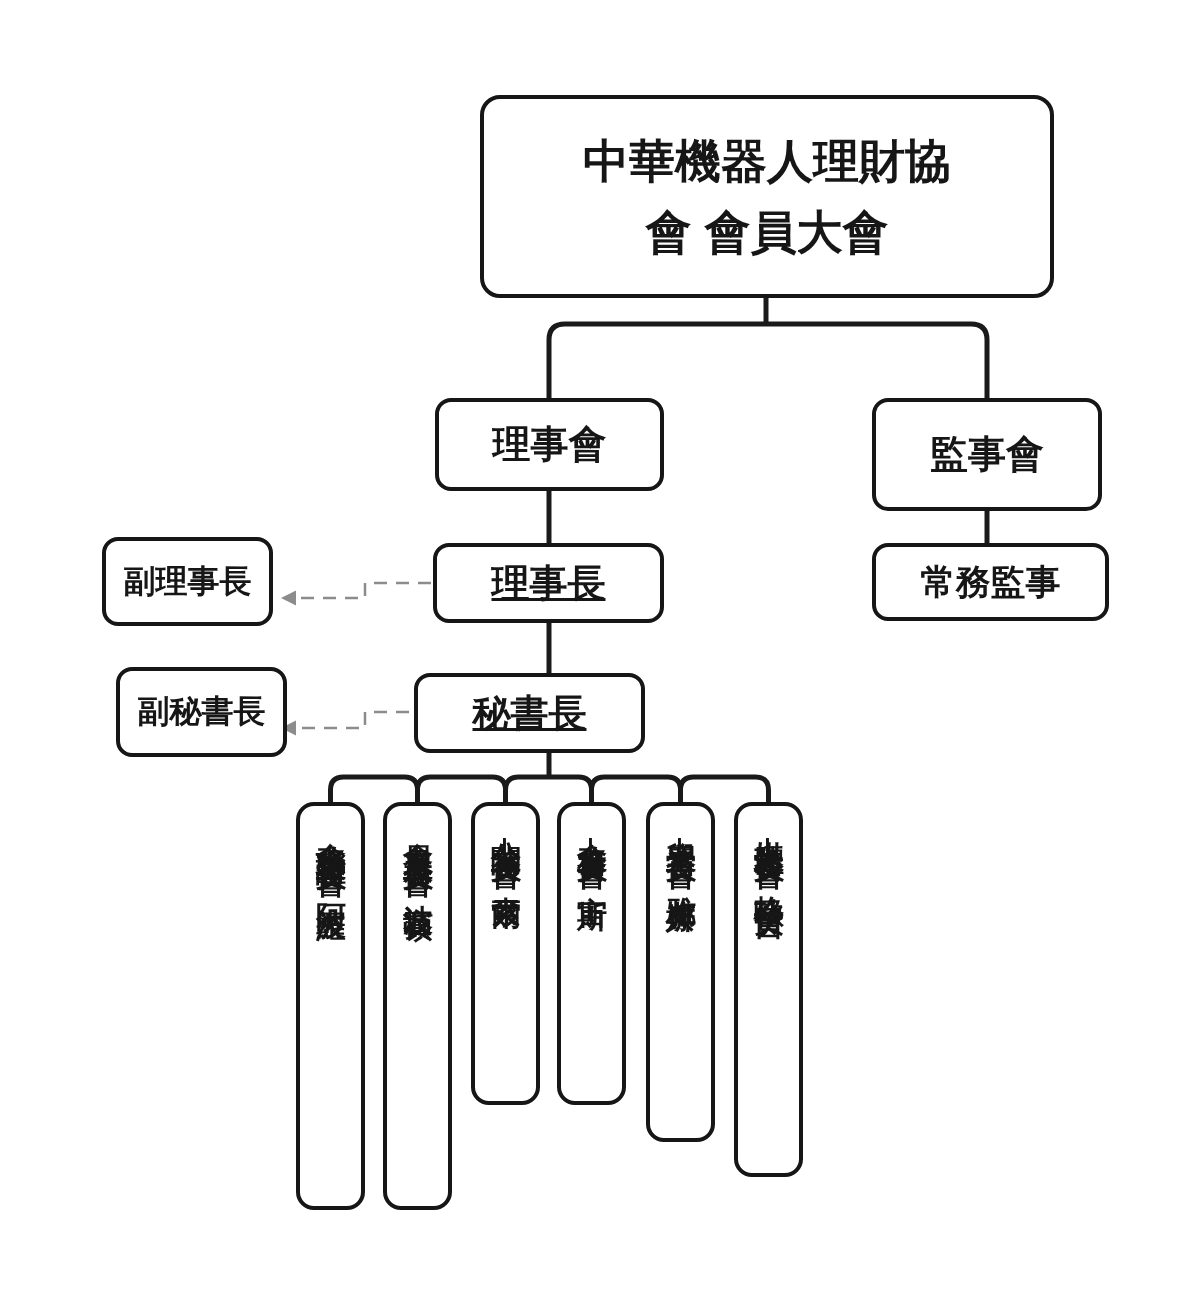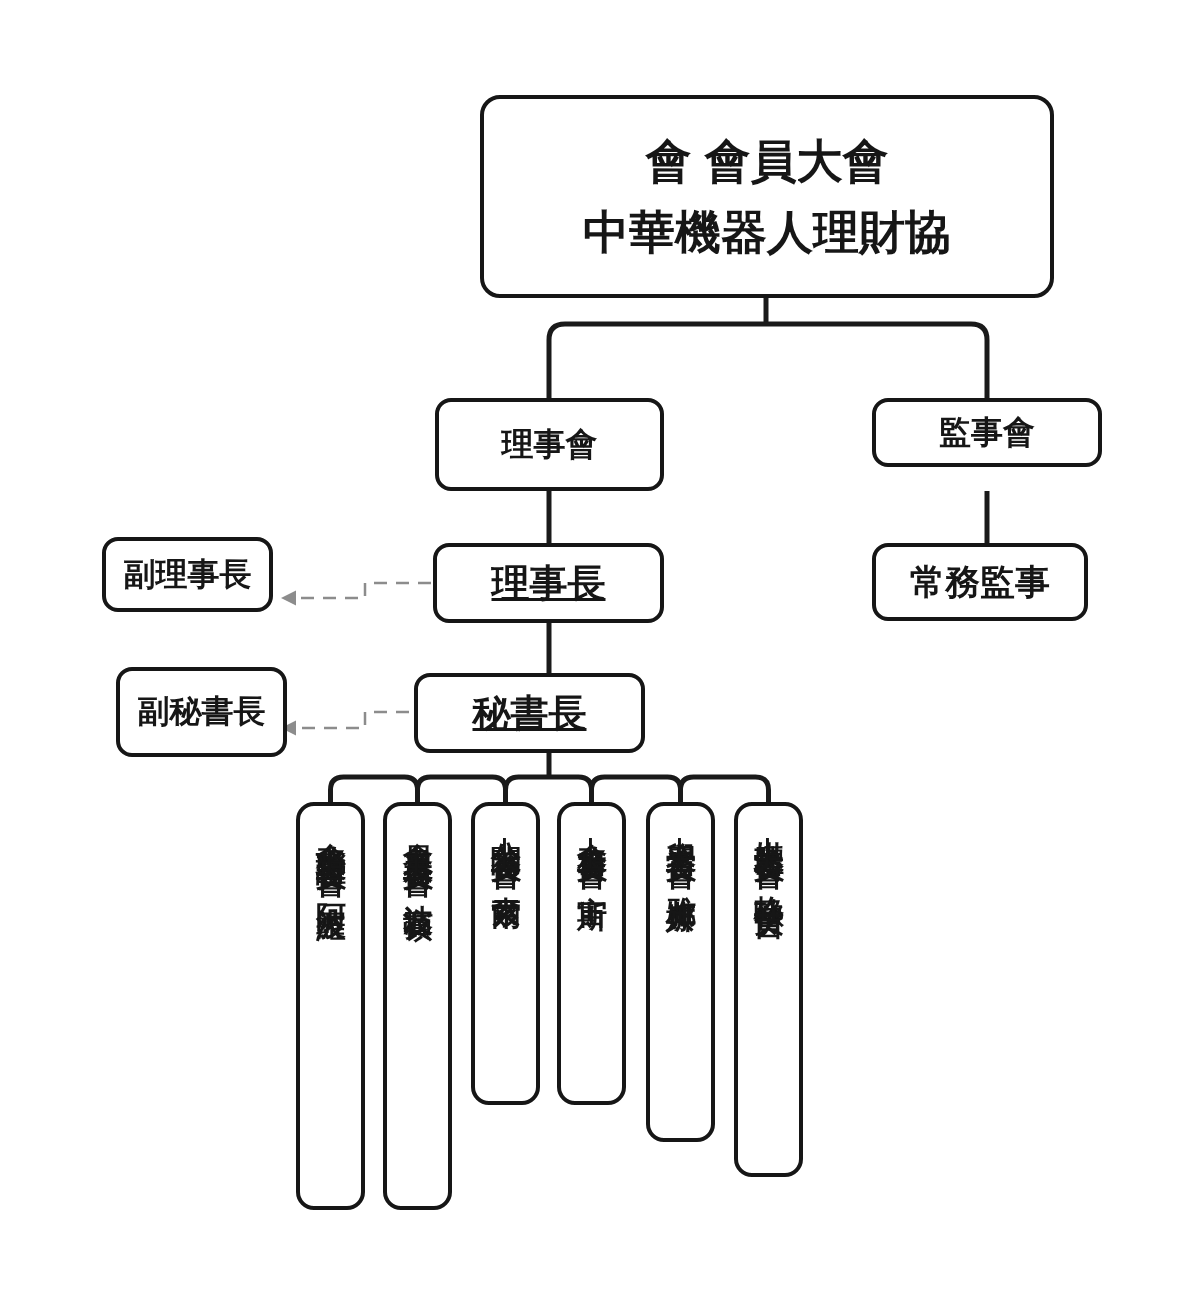--- a/index.html
+++ b/index.html
@@ -36,21 +36,21 @@
     text-align: center;
     white-space: nowrap;
   }
   .node.root {
     border-radius: 20px;
     flex-direction: column;
     font-size: 46px;
     line-height: 71px;
     font-weight: 700;
   }
-  .node.lvl2 { font-size: 32px; }
+  .node.lvl2 { font-size: 38px; }
   .node.lvl3 { font-size: 38px; text-decoration: underline; }
   .node.aux  { font-size: 32px; border-radius: 16px; }
   .node.standing { font-size: 35px; }
   .vnode {
     position: absolute;
     top: 802px;
     width: 69px;
     box-sizing: border-box;
     background: #ffffff;
     border: 4.5px solid #161616;
@@ -95,30 +95,30 @@
 
       <path d="M431 583 H365 V598 H296" stroke="#8c8c8c" stroke-width="2.5" stroke-dasharray="13 9" fill="none"></path>
       <polygon points="281,598 296,590.5 296,605.5" fill="#8c8c8c"></polygon>
 
       <path d="M431 712 H365 V728 H296" stroke="#8c8c8c" stroke-width="2.5" stroke-dasharray="13 9" fill="none"></path>
       <polygon points="281,728 296,720.5 296,735.5" fill="#8c8c8c"></polygon>
     </g>
   </svg>
 
   <div class="node root" style="left:480px; top:95px; width:574px; height:203px;">
+    <div>中華機器人理財協</div>
     <div>會 會員大會</div>
-    <div>中華機器人理財協</div>
   </div>
 
   <div class="node lvl2" style="left:435px; top:398px; width:229px; height:93px;">理事會</div>
-  <div class="node lvl2" style="left:872px; top:398px; width:230px; height:69px;">監事會</div>
+  <div class="node lvl2" style="left:872px; top:398px; width:230px; height:113px;">監事會</div>
 
   <div class="node lvl3" style="left:433px; top:543px; width:231px; height:80px;">理事長</div>
-  <div class="node standing" style="left:872px; top:543px; width:216px; height:78px;">常務監事</div>
-  <div class="node aux" style="left:102px; top:537px; width:171px; height:75px;">副理事長</div>
+  <div class="node standing" style="left:872px; top:543px; width:237px; height:78px;">常務監事</div>
+  <div class="node aux" style="left:102px; top:537px; width:171px; height:89px;">副理事長</div>
 
   <div class="node lvl3" style="left:414px; top:673px; width:231px; height:80px;">秘書長</div>
   <div class="node aux" style="left:116px; top:667px; width:171px; height:90px;">副秘書長</div>
 
   <div class="vnode" style="left:296px; height:408px;">會務聯誼委員會—阿波羅</div>
   <div class="vnode" style="left:383px; height:408px;">會員發展委員會—波賽頓</div>
   <div class="vnode" style="left:471px; height:303px;">公關委員會—索爾</div>
   <div class="vnode" style="left:557px; height:303px;">會務委員會—宙斯</div>
   <div class="vnode" style="left:646px; height:340px;">學習委員會—雅典娜</div>
   <div class="vnode" style="left:734px; height:375px;">媒體委員會—格歐費茵</div>

